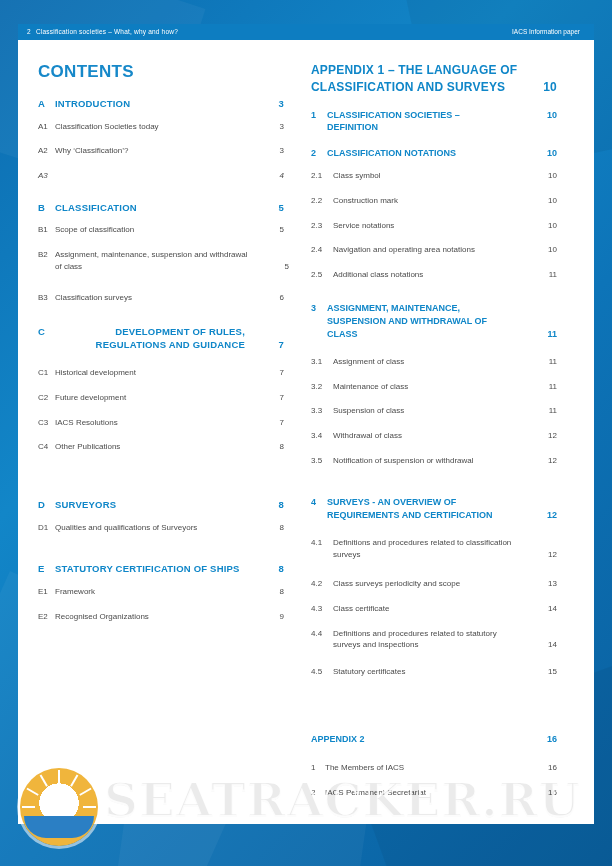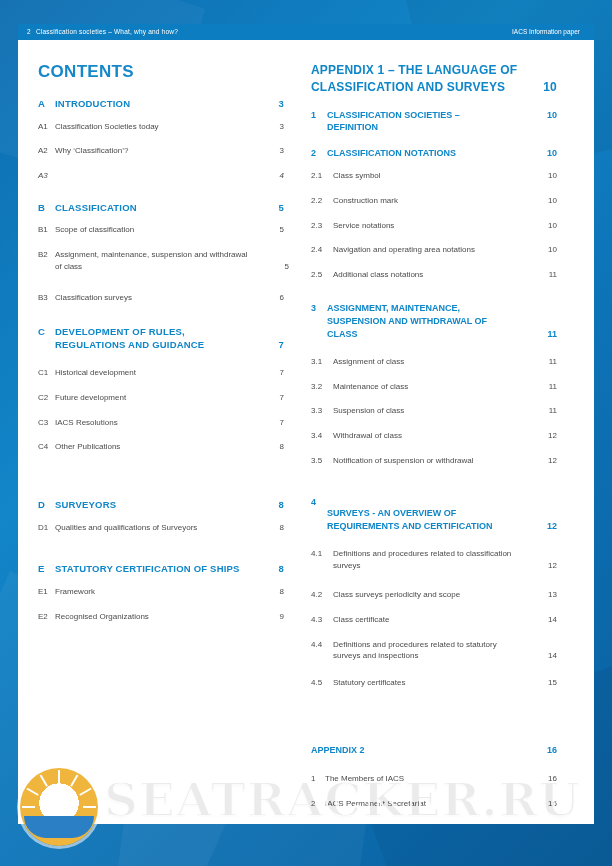--- a/index.html
+++ b/index.html
@@ -260,21 +260,21 @@
         </div>
 
         <div class="sub row">
           <span class="lbl"><span class="key">B3</span><span>Classification surveys</span></span>
           <span class="pg">6</span>
         </div>
 
         <div class="sec row" style="margin-top:22px;margin-bottom:16px;">
           <span class="lbl" style="display:flex;">
               <span class="key">C</span>
-              <span style="display:block;width:190px;">DEVELOPMENT OF RULES, REGULATIONS AND GUIDANCE</span>
+              <span style="display:block;width:190px;text-align:right;">DEVELOPMENT OF RULES, REGULATIONS AND GUIDANCE</span>
             </span>
           <span class="pg" style="align-self:flex-end;">7</span>
         </div>
 
         <div class="sub row">
           <span class="lbl"><span class="key">C1</span><span>Historical development</span></span>
           <span class="pg">7</span>
         </div>
 
         <div class="sub row">
@@ -392,21 +392,21 @@
         </div>
 
         <div class="numsub row">
           <span class="lbl"><span class="key">3.5</span><span>Notification of suspension or withdrawal</span></span>
           <span class="pg">12</span>
         </div>
 
         <div class="numsec row" style="margin-top:30px;margin-bottom:16px;">
           <span class="lbl" style="display:flex;">
               <span class="key">4</span>
-              <span style="display:block;width:190px;margin-top:11px;">SURVEYS - AN OVERVIEW OF REQUIREMENTS AND CERTIFICATION</span>
+              <span style="display:block;width:190px;">SURVEYS - AN OVERVIEW OF REQUIREMENTS AND CERTIFICATION</span>
             </span>
           <span class="pg" style="align-self:flex-end;">12</span>
         </div>
 
         <div class="numsub row" style="margin-bottom:18px;">
           <span class="lbl" style="display:flex;">
               <span class="key">4.1</span>
               <span style="display:block;width:186px;">Definitions and procedures related to classification surveys</span>
             </span>
           <span class="pg" style="align-self:flex-end;">12</span>

